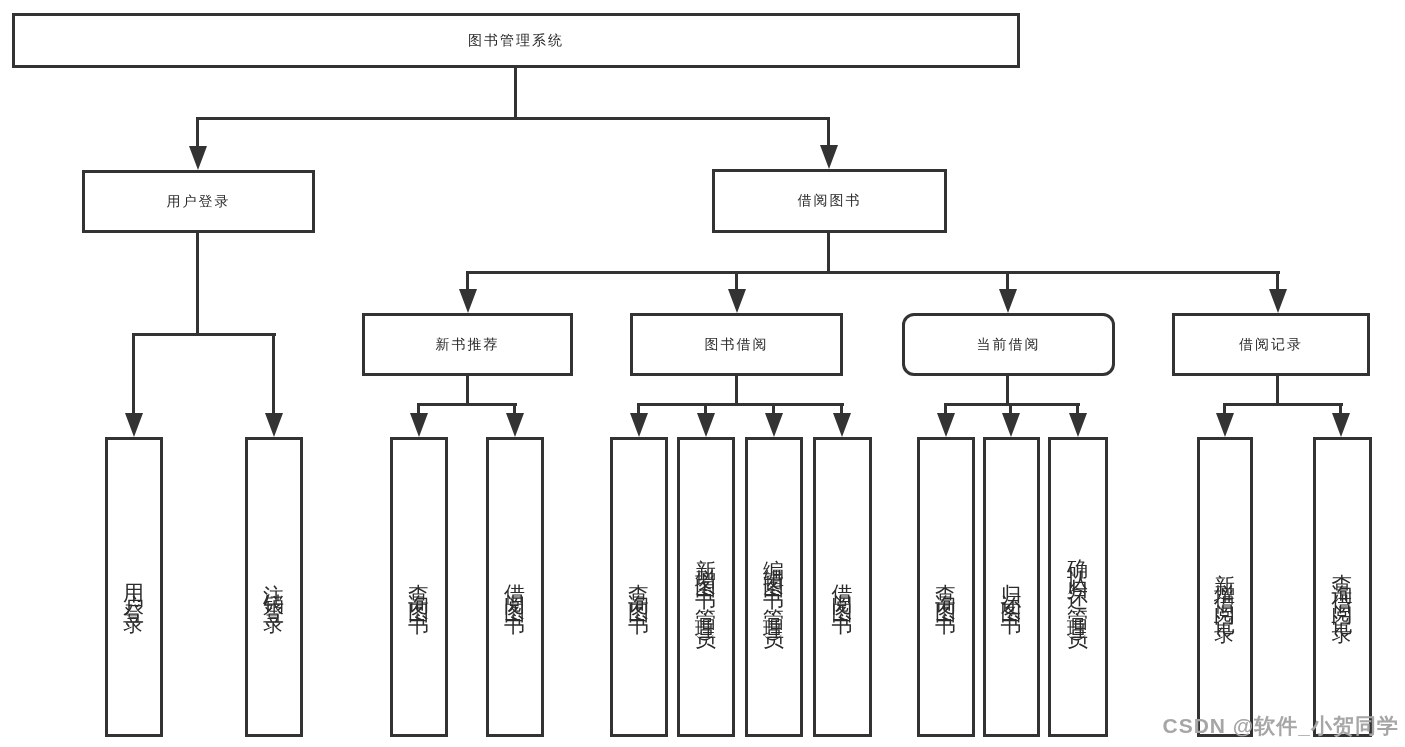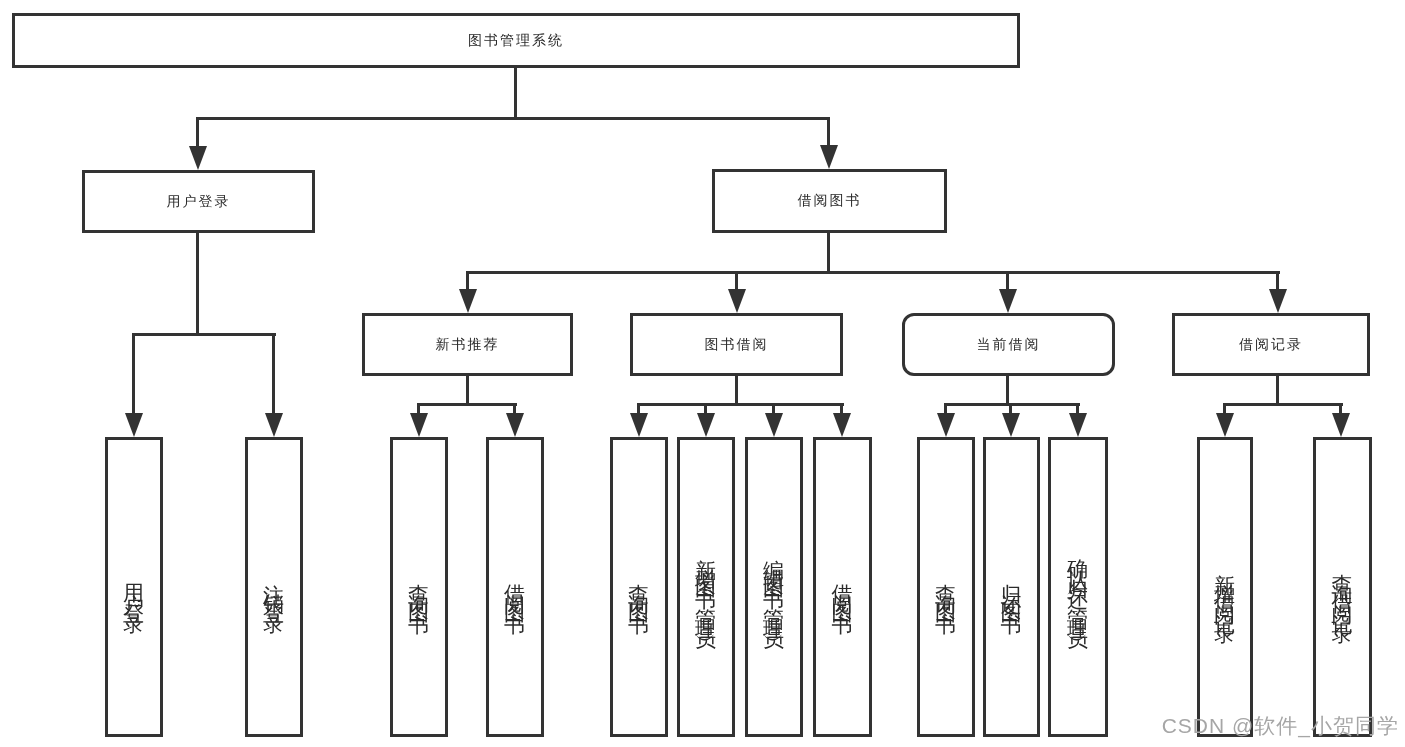--- a/index.html
+++ b/index.html
@@ -39,20 +39,21 @@
     border-top: 24px solid #333333;
   }
   .watermark {
     position: absolute;
     top: 712px;
     right: 6px;
     font-size: 21px;
     color: #a6a6a6;
     letter-spacing: 1px;
     white-space: nowrap;
+    font-weight: bold;
   }
 </style>
 </head>
 <body>
 
 <div class="stage">
 
   <div class="box hbox" style="left:12px; top:13px; width:1008px; height:55px;">
     <span>图书管理系统</span>
   </div>

